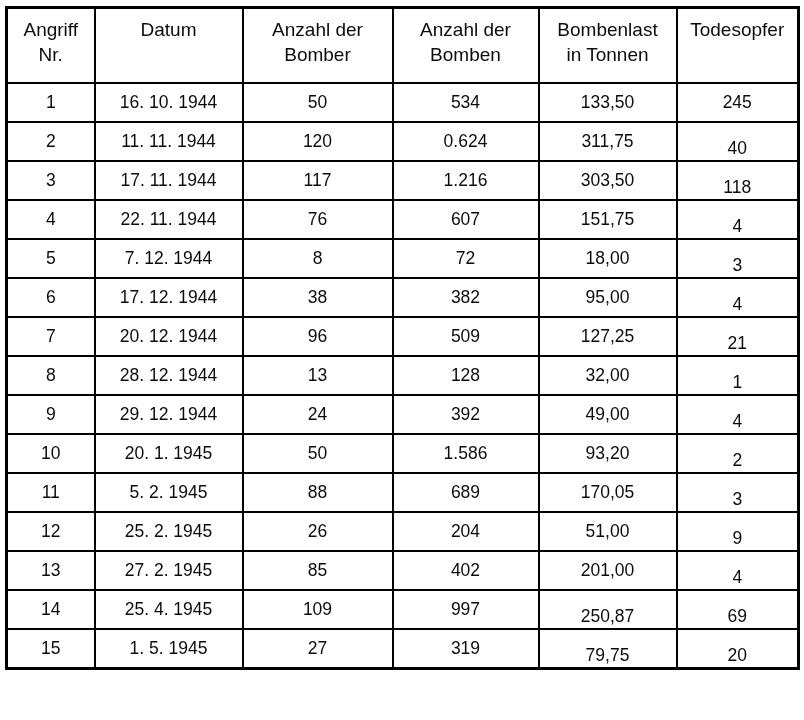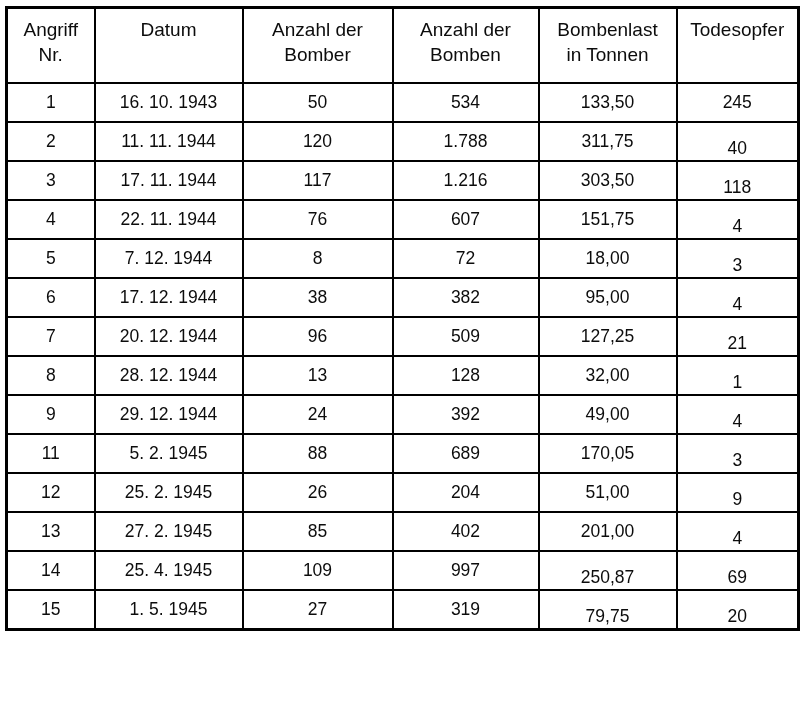--- a/index.html
+++ b/index.html
@@ -84,31 +84,31 @@
         <th>Anzahl der
 Bomben</th>
         <th>Bombenlast
 in Tonnen</th>
         <th>Todesopfer</th>
       </tr>
     </thead>
     <tbody>
       <tr>
         <td>1</td>
-        <td>16. 10. 1943</td>
+        <td>16. 10. 1944</td>
         <td>50</td>
         <td>534</td>
         <td>133,50</td>
         <td>245</td>
       </tr>
       <tr>
         <td>2</td>
         <td>11. 11. 1944</td>
         <td>120</td>
-        <td>1.788</td>
+        <td>0.624</td>
         <td>311,75</td>
         <td><span class="shift-down">40</span></td>
       </tr>
       <tr>
         <td>3</td>
         <td>17. 11. 1944</td>
         <td>117</td>
         <td>1.216</td>
         <td>303,50</td>
         <td><span class="shift-down">118</span></td>
@@ -155,20 +155,28 @@
       </tr>
       <tr>
         <td>9</td>
         <td>29. 12. 1944</td>
         <td>24</td>
         <td>392</td>
         <td>49,00</td>
         <td><span class="shift-down">4</span></td>
       </tr>
       <tr>
+        <td>10</td>
+        <td>20. 1. 1945</td>
+        <td>50</td>
+        <td>1.586</td>
+        <td>93,20</td>
+        <td><span class="shift-down">2</span></td>
+      </tr>
+      <tr>
         <td>11</td>
         <td>5. 2. 1945</td>
         <td>88</td>
         <td>689</td>
         <td>170,05</td>
         <td><span class="shift-down">3</span></td>
       </tr>
       <tr>
         <td>12</td>
         <td>25. 2. 1945</td>

